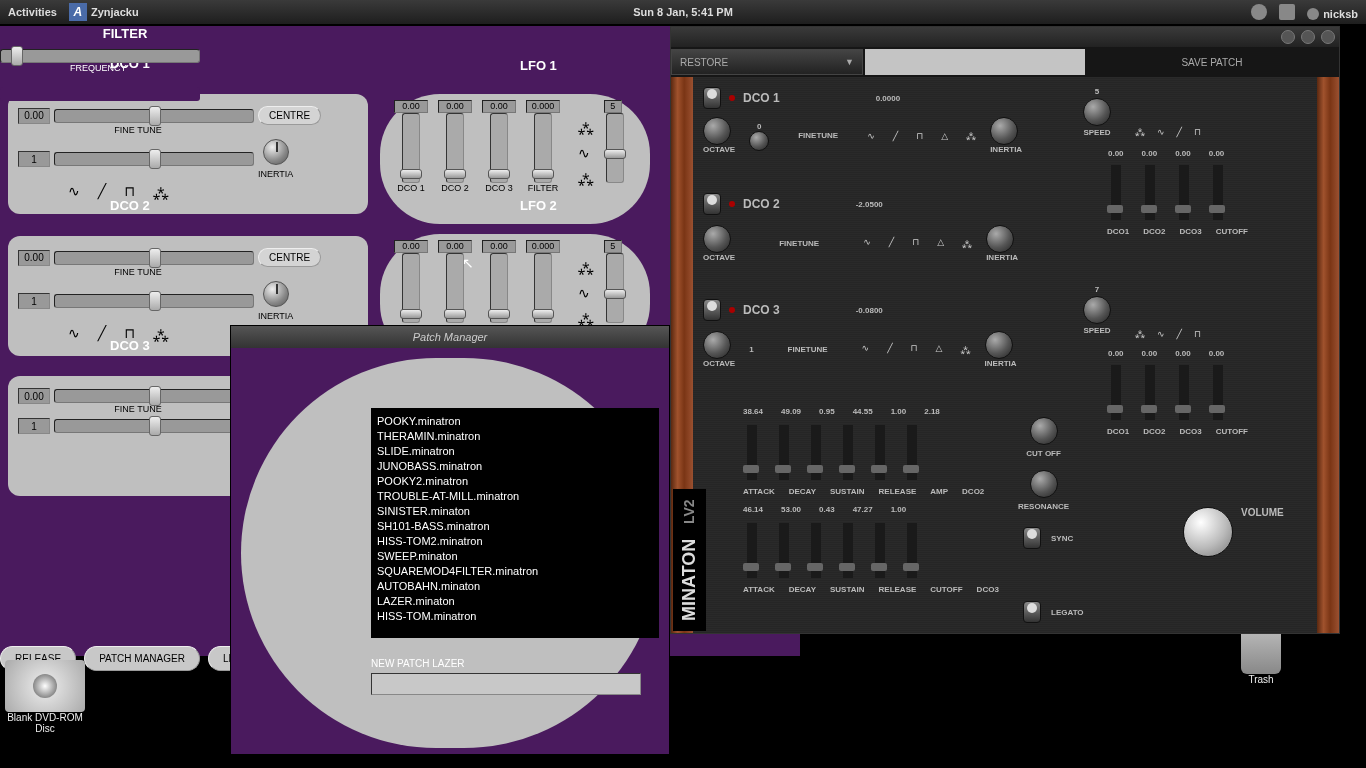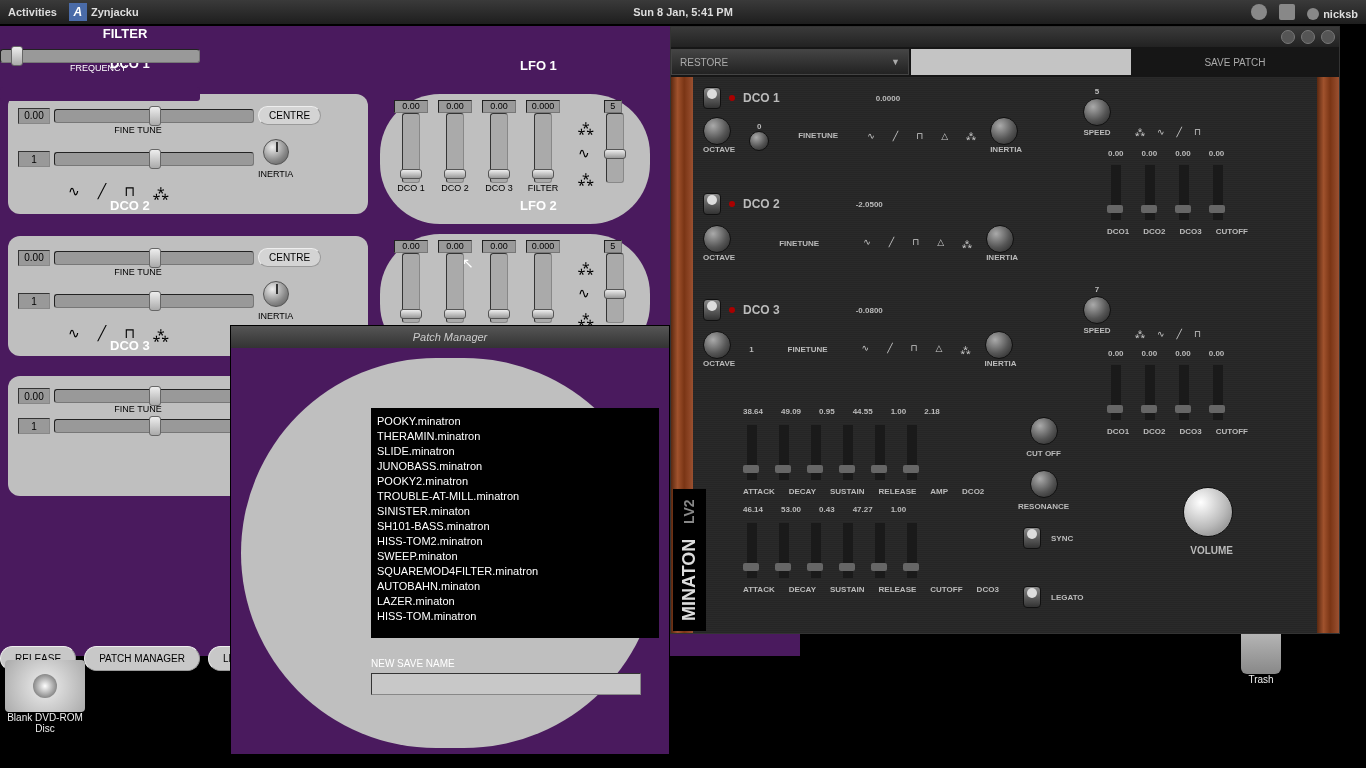--- a/index.html
+++ b/index.html
@@ -53,21 +53,21 @@
 .patchlist div{line-height:15px}
 .newname-lbl{color:#fff;font-size:10px;margin-left:110px;margin-top:20px}
 .newname-inp{width:270px;height:22px;background:#c8c8c8;border:1px inset #888;margin-left:110px;margin-top:4px}
 .tr-btn{position:absolute;left:640px;top:462px;padding:4px 8px;background:#c8c8c8;border:1px outset #eee;border-radius:10px;font-size:10px;z-index:5}
 
 
 .win-right{position:absolute;left:670px;top:26px;width:670px;height:608px;background:#1a1a1a;border:1px solid #333;z-index:20}
 .win-right .titlebar{height:20px;background:linear-gradient(#3a3a3a,#222);display:flex;align-items:center;justify-content:flex-end;gap:6px;padding:0 4px}
 .win-right .titlebar .wbtn{width:14px;height:14px;background:#555;border-radius:50%;border:1px solid #777}
 .win-right .toprow{height:30px;display:flex;align-items:center;background:#161616}
-.restore-dd{width:238px;height:26px;background:linear-gradient(#444,#222);color:#aaa;font-size:10px;display:flex;align-items:center;justify-content:space-between;padding:0 8px;border:1px solid #444}
+.restore-dd{width:192px;height:26px;background:linear-gradient(#444,#222);color:#aaa;font-size:10px;display:flex;align-items:center;justify-content:space-between;padding:0 8px;border:1px solid #444}
 .display-box{width:220px;height:26px;background:#c4c4c4;margin-left:2px}
 .savepatch{flex:1;text-align:center;color:#aaa;font-size:10px}
 .win-right .body{display:flex;height:556px}
 .wood{width:22px;background:linear-gradient(90deg,#5a2810,#a0522d 30%,#7a3515 60%,#9a5030)}
 .metal{flex:1;background:linear-gradient(#2f2f2f,#262626);background-image:repeating-linear-gradient(#2a2a2a 0,#2a2a2a 1px,#262626 1px,#262626 2px);color:#ccc;font-size:9px;position:relative}
 .vlabel-rot{position:absolute;left:20px;bottom:30px;writing-mode:vertical-rl;transform:rotate(180deg);font-size:18px;font-weight:bold;color:#ddd}
 .vlabel-rot .lv2{font-size:14px;color:#888;margin-top:10px}
 .metal .k{width:28px;height:28px;background:radial-gradient(circle at 35% 30%,#aaa,#555 55%,#222);border-radius:50%;border:1px solid #111}
 .metal .sw{width:18px;height:22px;background:linear-gradient(#888,#333);border-radius:4px;border:1px solid #111;position:relative}
 .metal .sw::after{content:"";position:absolute;width:10px;height:10px;background:#ddd;border-radius:50%;left:3px;top:1px}
@@ -246,21 +246,21 @@
         <div>TROUBLE-AT-MILL.minatron</div>
         <div>SINISTER.minaton</div>
         <div>SH101-BASS.minatron</div>
         <div>HISS-TOM2.minatron</div>
         <div>SWEEP.minaton</div>
         <div>SQUAREMOD4FILTER.minatron</div>
         <div>AUTOBAHN.minaton</div>
         <div>LAZER.minaton</div>
         <div>HISS-TOM.minatron</div>
       </div>
-    <div class="newname-lbl">NEW SAVE NAME</div>
+    <div class="newname-lbl">NEW PATCH LAZER</div>
     <div class="newname-inp"></div>
   </div>
 </div>
 
 <div class="win-right">
   <div class="titlebar">
     <span class="wbtn"></span>
     <span class="wbtn"></span>
     <span class="wbtn"></span>
   </div>
@@ -431,21 +431,21 @@
       <div class="metal-row" style="left:325px;top:340px;flex-direction:column;gap:4px;align-items:center">
         <div class="k"></div>
           <div class="lbl">CUT OFF</div>
         <div class="k" style="margin-top:8px"></div>
           <div class="lbl">RESONANCE</div>
       </div>
       <div class="metal-row" style="left:330px;top:450px;gap:10px;align-items:center">
           <div class="sw"></div>
           <span class="lbl">SYNC</span>
         </div>
-      <div class="metal-row" style="left:330px;top:509px;gap:10px;align-items:center">
+      <div class="metal-row" style="left:330px;top:524px;gap:10px;align-items:center">
           <div class="sw"></div>
           <span class="lbl">LEGATO</span>
         </div>
 
       <div class="metal-row" style="left:390px;top:10px;flex-direction:column;align-items:center;gap:2px">
         <span class="lbl">5</span>
         <div class="k"></div>
         <div class="lbl">SPEED</div>
       </div>
       <div class="metal-row" style="left:442px;top:48px;gap:12px">
@@ -512,21 +512,21 @@
             <span class="h"></span>
           </span>
         </div>
       <div class="metal-row" style="left:414px;top:350px;gap:14px" id="lfo2-cols">
           <span class="lbl">DCO1</span>
           <span class="lbl">DCO2</span>
           <span class="lbl">DCO3</span>
           <span class="lbl">CUTOFF</span>
         </div>
 
-      <div class="metal-row" style="left:490px;top:410px;flex-direction:column;align-items:flex-end;gap:8px">
+      <div class="metal-row" style="left:490px;top:430px;align-items:flex-start;gap:8px">
         <div class="k" style="width:50px;height:50px;background:radial-gradient(circle at 35% 30%,#fff,#bbb 55%,#777)"></div>
         <div class="lbl" style="font-size:10px">VOLUME</div>
       </div>
 
       <div class="vlabel-rot" style="left:-20px;bottom:2px;background:#000;padding:10px 6px">
         <span>MINATON</span> <span class="lv2">LV2</span>
       </div>
     </div>
     <div class="wood"></div>
   </div>

